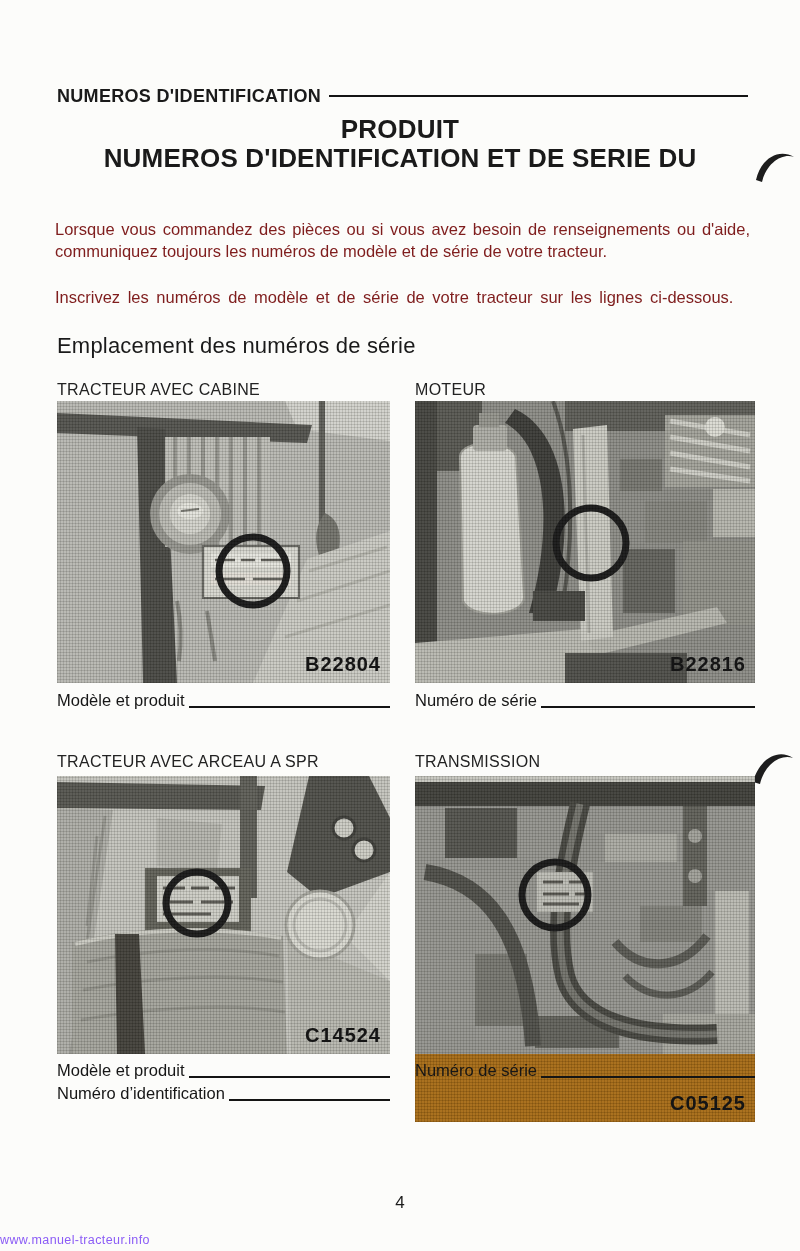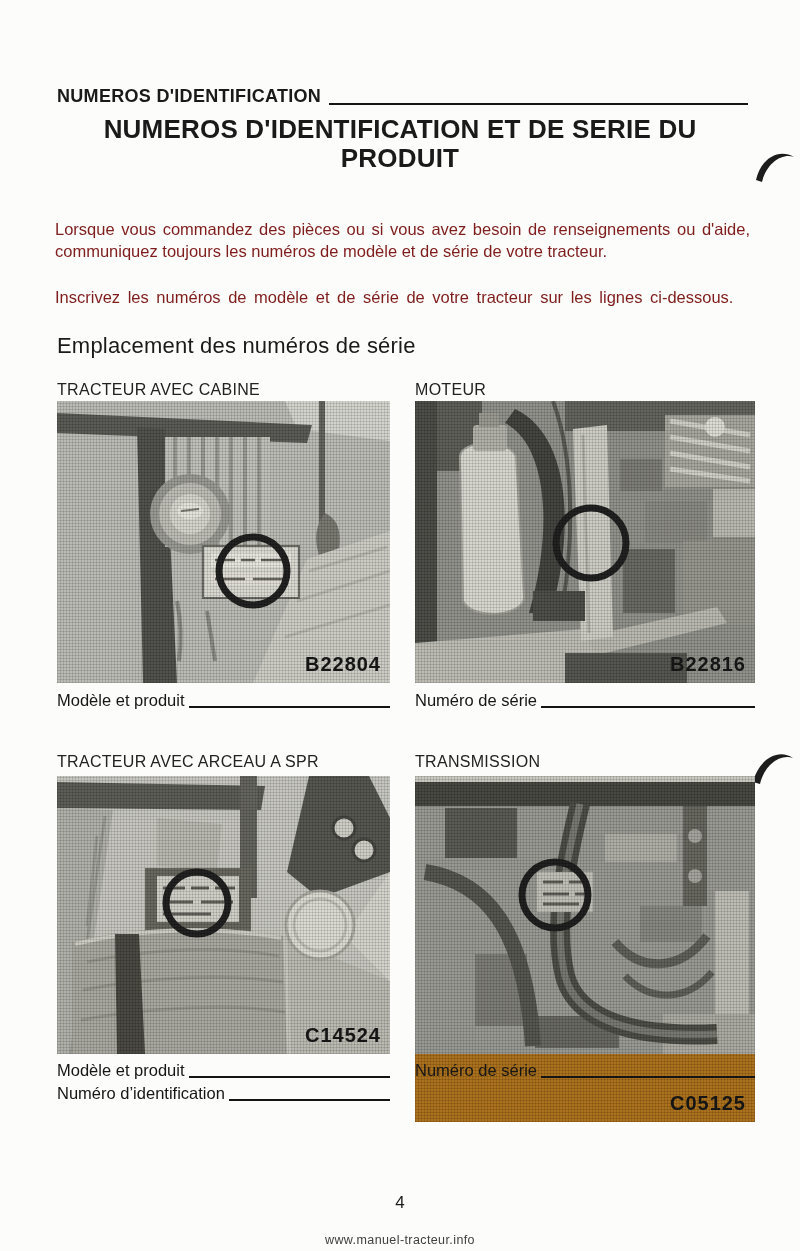--- a/index.html
+++ b/index.html
@@ -8,21 +8,21 @@
     width:800px;height:1251px;
     margin:0 auto;
     background:#fcfcfa;
     font-family:"Liberation Sans","DejaVu Sans",sans-serif;
     color:#1a1a1a;
     overflow:hidden;
   }
   
   .runhead{
     position:absolute;left:57px;top:86px;width:691px;
-    display:flex;align-items:flex-end;
+    display:flex;align-items:center;
   }
   .runhead .lbl{
     font-size:18px;font-weight:bold;letter-spacing:.3px;white-space:nowrap;
   }
   .runhead .rule{
     flex:1;border-bottom:2.5px solid #141414;margin-left:8px;margin-bottom:2px;
   }
   
   .title{
     position:absolute;left:0;right:0;top:115px;text-align:center;
@@ -66,39 +66,39 @@
   .capline .lbl{white-space:nowrap;}
   .capline .blank{
     flex:1;border-bottom:2.5px solid #141414;margin-left:4px;margin-bottom:2px;
   }
   
   .pageno{
     position:absolute;left:0;right:0;top:1193px;text-align:center;
     font-size:17px;color:#1c1c1c;
   }
   .watermark{
-    position:absolute;left:0;right:0;top:1233px;text-align:center;
-    font-size:12.5px;color:#404040;letter-spacing:.4px;
+    position:absolute;left:0;right:0;top:1233px;text-align:left;
+    font-size:12.5px;color:#8b5cf6;letter-spacing:.4px;
   }
   
   .curl{position:absolute;}
 </style>
 </head>
 <body>
 
 <div class="page">
 
   <div class="runhead">
     <span class="lbl">NUMEROS D'IDENTIFICATION</span>
     <span class="rule"></span>
   </div>
 
   <div class="title">
+    <div>PRODUIT</div>
     <div>NUMEROS D'IDENTIFICATION ET DE SERIE DU</div>
-    <div>PRODUIT</div>
   </div>
 
   <svg class="curl" style="left:753px;top:148px" width="42" height="38" viewBox="0 0 42 38">
     <path d="M3,32 C8,10 26,0 41,9 C30,5 14,14 9,34 Z" fill="#1d1d1d"></path>
   </svg>
   <svg class="curl" style="left:750px;top:748px" width="44" height="40" viewBox="0 0 44 40">
     <path d="M3,34 C9,11 28,0 43,10 C31,6 15,15 10,36 Z" fill="#1d1d1d"></path>
   </svg>
 
   <p class="para p1">Lorsque vous commandez des pièces ou si vous avez besoin de renseignements ou d'aide, communiquez toujours les numéros de modèle et de série de votre tracteur.</p>

